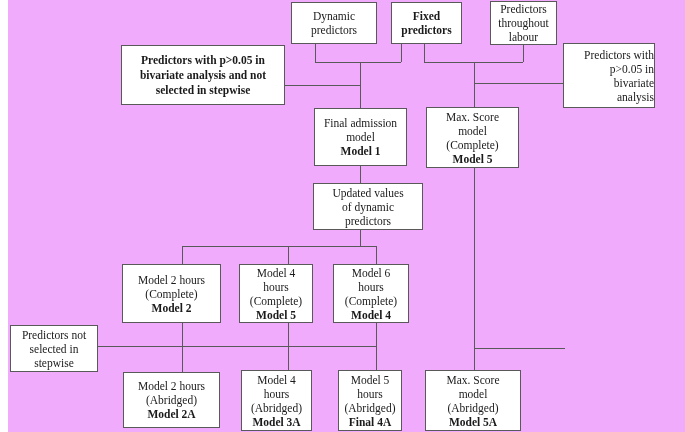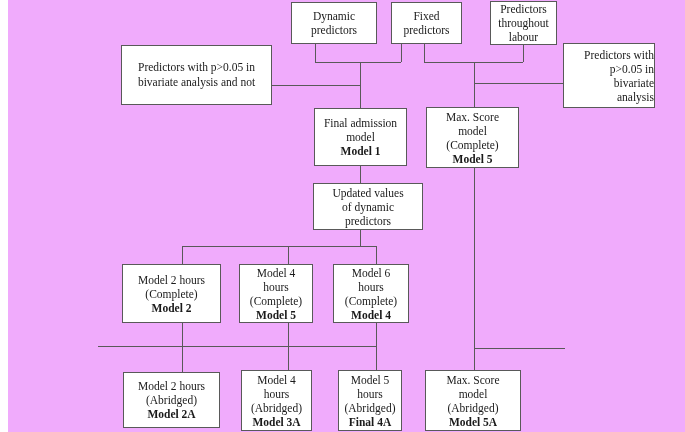--- a/index.html
+++ b/index.html
@@ -12,24 +12,24 @@
   .node{
     position:absolute;box-sizing:border-box;border:1px solid #595959;background:#ffffff;
     display:flex;flex-direction:column;align-items:center;justify-content:center;
     text-align:center;font-size:11.5px;line-height:14px;
   }
   .node .ln{white-space:nowrap;}
   .node .b{font-weight:bold;}
   .lh15 .ln{line-height:15px;}
   
   #n-dynamic   {left:283px;top:2px;  width:86px; height:42px;}
-  #n-fixed     {left:383px;top:2px;  width:71px; height:42px;}
+  #n-fixed     {left:383px;top:2px;  width:71px; height:42px;font-weight:bold;}
   #n-labour    {left:482px;top:1px;  width:67px; height:44px;}
   #n-p005r     {left:555px;top:43px; width:92px; height:65px;align-items:flex-end;}
-  #n-p005l     {left:113px;top:45px; width:151px;height:60px;}
+  #n-p005l     {left:113px;top:45px; width:164px;height:60px;font-weight:bold;}
   #n-model1    {left:306px;top:108px;width:93px; height:58px;}
   #n-model5    {left:418px;top:107px;width:93px; height:61px;}
   #n-updated   {left:305px;top:183px;width:110px; height:47px;}
   #n-model2    {left:114px;top:264px;width:99px; height:59px;}
   #n-model3    {left:231px;top:264px;width:74px; height:59px;}
   #n-model4    {left:325px;top:264px;width:76px; height:59px;}
   #n-notsell   {left:2px;  top:325px;width:88px; height:47px;}
   #n-notselr   {left:557px;top:323px;width:126px;height:48px;}
   #n-model2a   {left:115px;top:372px;width:97px; height:56px;}
   #n-model3a   {left:233px;top:370px;width:71px; height:61px;}
@@ -91,20 +91,21 @@
   <div class="node" id="n-p005r">
     <div class="ln">Predictors with</div>
     <div class="ln">p&gt;0.05 in</div>
     <div class="ln">bivariate</div>
     <div class="ln">analysis</div>
   </div>
 
   <div class="node lh15" id="n-p005l">
     <div class="ln">Predictors with p&gt;0.05 in</div>
     <div class="ln">bivariate analysis and not</div>
+    <div class="ln">selected in stepwise</div>
   </div>
 
   <div class="node" id="n-model1">
     <div class="ln">Final admission</div>
     <div class="ln">model</div>
     <div class="ln b">Model 1</div>
   </div>
 
   <div class="node" id="n-model5">
     <div class="ln">Max. Score</div>
@@ -132,20 +133,25 @@
     <div class="ln b">Model 5</div>
   </div>
 
   <div class="node" id="n-model4">
     <div class="ln">Model 6</div>
     <div class="ln">hours</div>
     <div class="ln">(Complete)</div>
     <div class="ln b">Model 4</div>
   </div>
 
+  <div class="node" id="n-notsell">
+    <div class="ln">Predictors not</div>
+    <div class="ln">selected in</div>
+    <div class="ln">stepwise</div>
+  </div>
 
 
   <div class="node" id="n-model2a">
     <div class="ln">Model 2 hours</div>
     <div class="ln">(Abridged)</div>
     <div class="ln b">Model 2A</div>
   </div>
 
   <div class="node" id="n-model3a">
     <div class="ln">Model 4</div>

